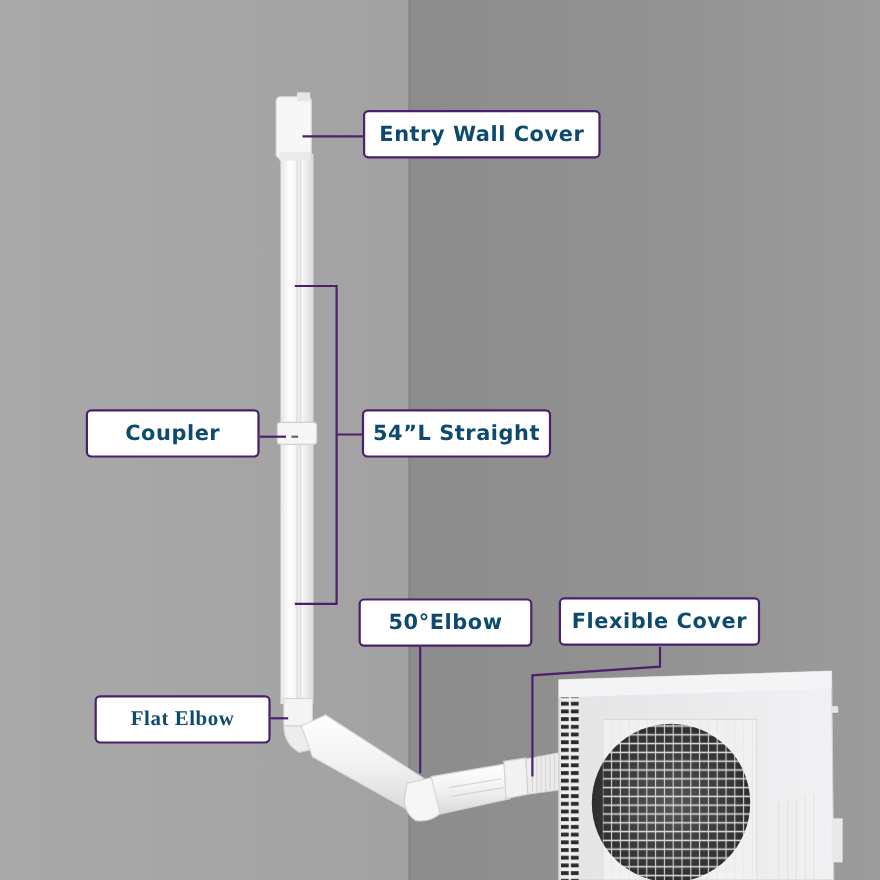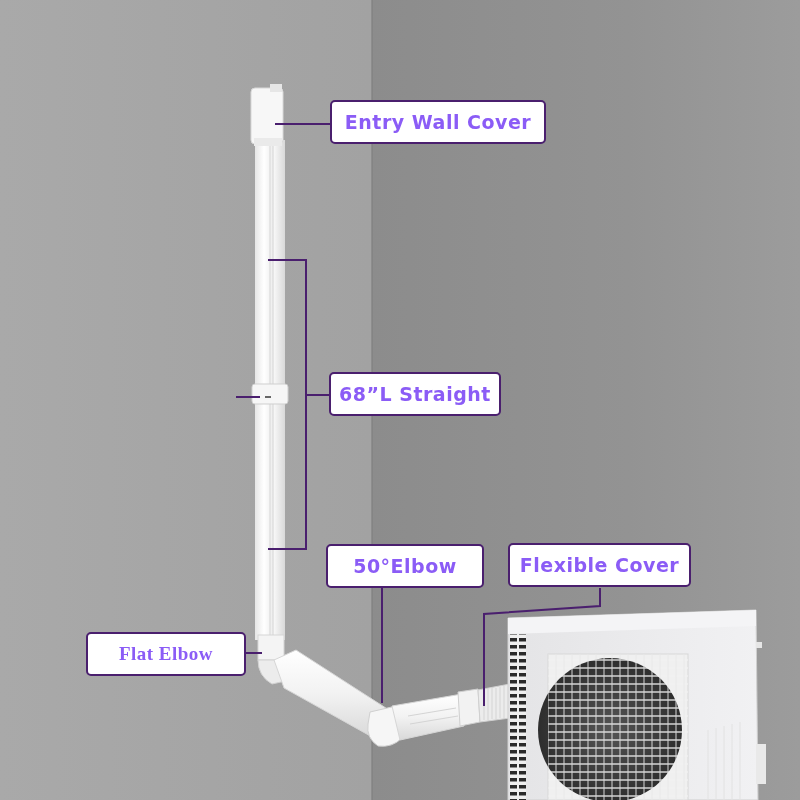--- a/index.html
+++ b/index.html
@@ -3,21 +3,21 @@
 <meta charset="utf-8">
 <style>
   html, body { margin: 0; padding: 0; }
   body { width: 800px; height: 800px; overflow: hidden; background: #9a9a9a; position: relative; font-family: "DejaVu Sans", sans-serif; }
   .scene { position: absolute; left: 0; top: 0; width: 800px; height: 800px; }
   .wall-left { position: absolute; left: 0; top: 0; width: 372px; height: 800px; background: linear-gradient(90deg, #a9a9a9 0%, #a2a2a2 100%); }
   .wall-right { position: absolute; left: 372px; top: 0; width: 428px; height: 800px; background: linear-gradient(90deg, #8c8c8c 0%, #939393 60%, #9c9c9c 100%); }
   .wall-corner { position: absolute; left: 371px; top: 0; width: 2px; height: 800px; background: #7f7f7f; opacity: .6; }
   .label-box {
     position: absolute; background: #ffffff; border: 2px solid #4a1f6e; border-radius: 5px;
-    color: #8b5cf6; font-weight: bold; font-size: 19px; letter-spacing: .5px;
+    color: #0c4a6e; font-weight: bold; font-size: 19px; letter-spacing: .5px;
     display: flex; align-items: center; justify-content: center; box-sizing: border-box;
   }
   .diagram-svg { position: absolute; left: 0; top: 0; }
 </style>
 </head>
 <body>
 
 <div class="scene">
   <div class="wall-left"></div>
   <div class="wall-right"></div>
@@ -126,17 +126,18 @@
 
       <path d="M382 588 V703"></path>
 
       <path d="M600 588 V606 L484 614 V706"></path>
 
       <path d="M246 653 H262"></path>
     </g>
   </svg>
 
   <div class="label-box" style="left:330px; top:100px; width:216px; height:44px;">Entry Wall Cover</div>
-  <div class="label-box" style="left:329px; top:372px; width:172px; height:44px;">68”L Straight</div>
+  <div class="label-box" style="left:78px; top:372px; width:158px; height:44px;">Coupler</div>
+  <div class="label-box" style="left:329px; top:372px; width:172px; height:44px;">54”L Straight</div>
   <div class="label-box" style="left:326px; top:544px; width:158px; height:44px;">50°Elbow</div>
   <div class="label-box" style="left:508px; top:543px; width:183px; height:44px;">Flexible Cover</div>
   <div class="label-box" style="left:86px; top:632px; width:160px; height:44px;font-family:Liberation Serif, serif;">Flat Elbow</div>
 </div>
 
 </body></html>

